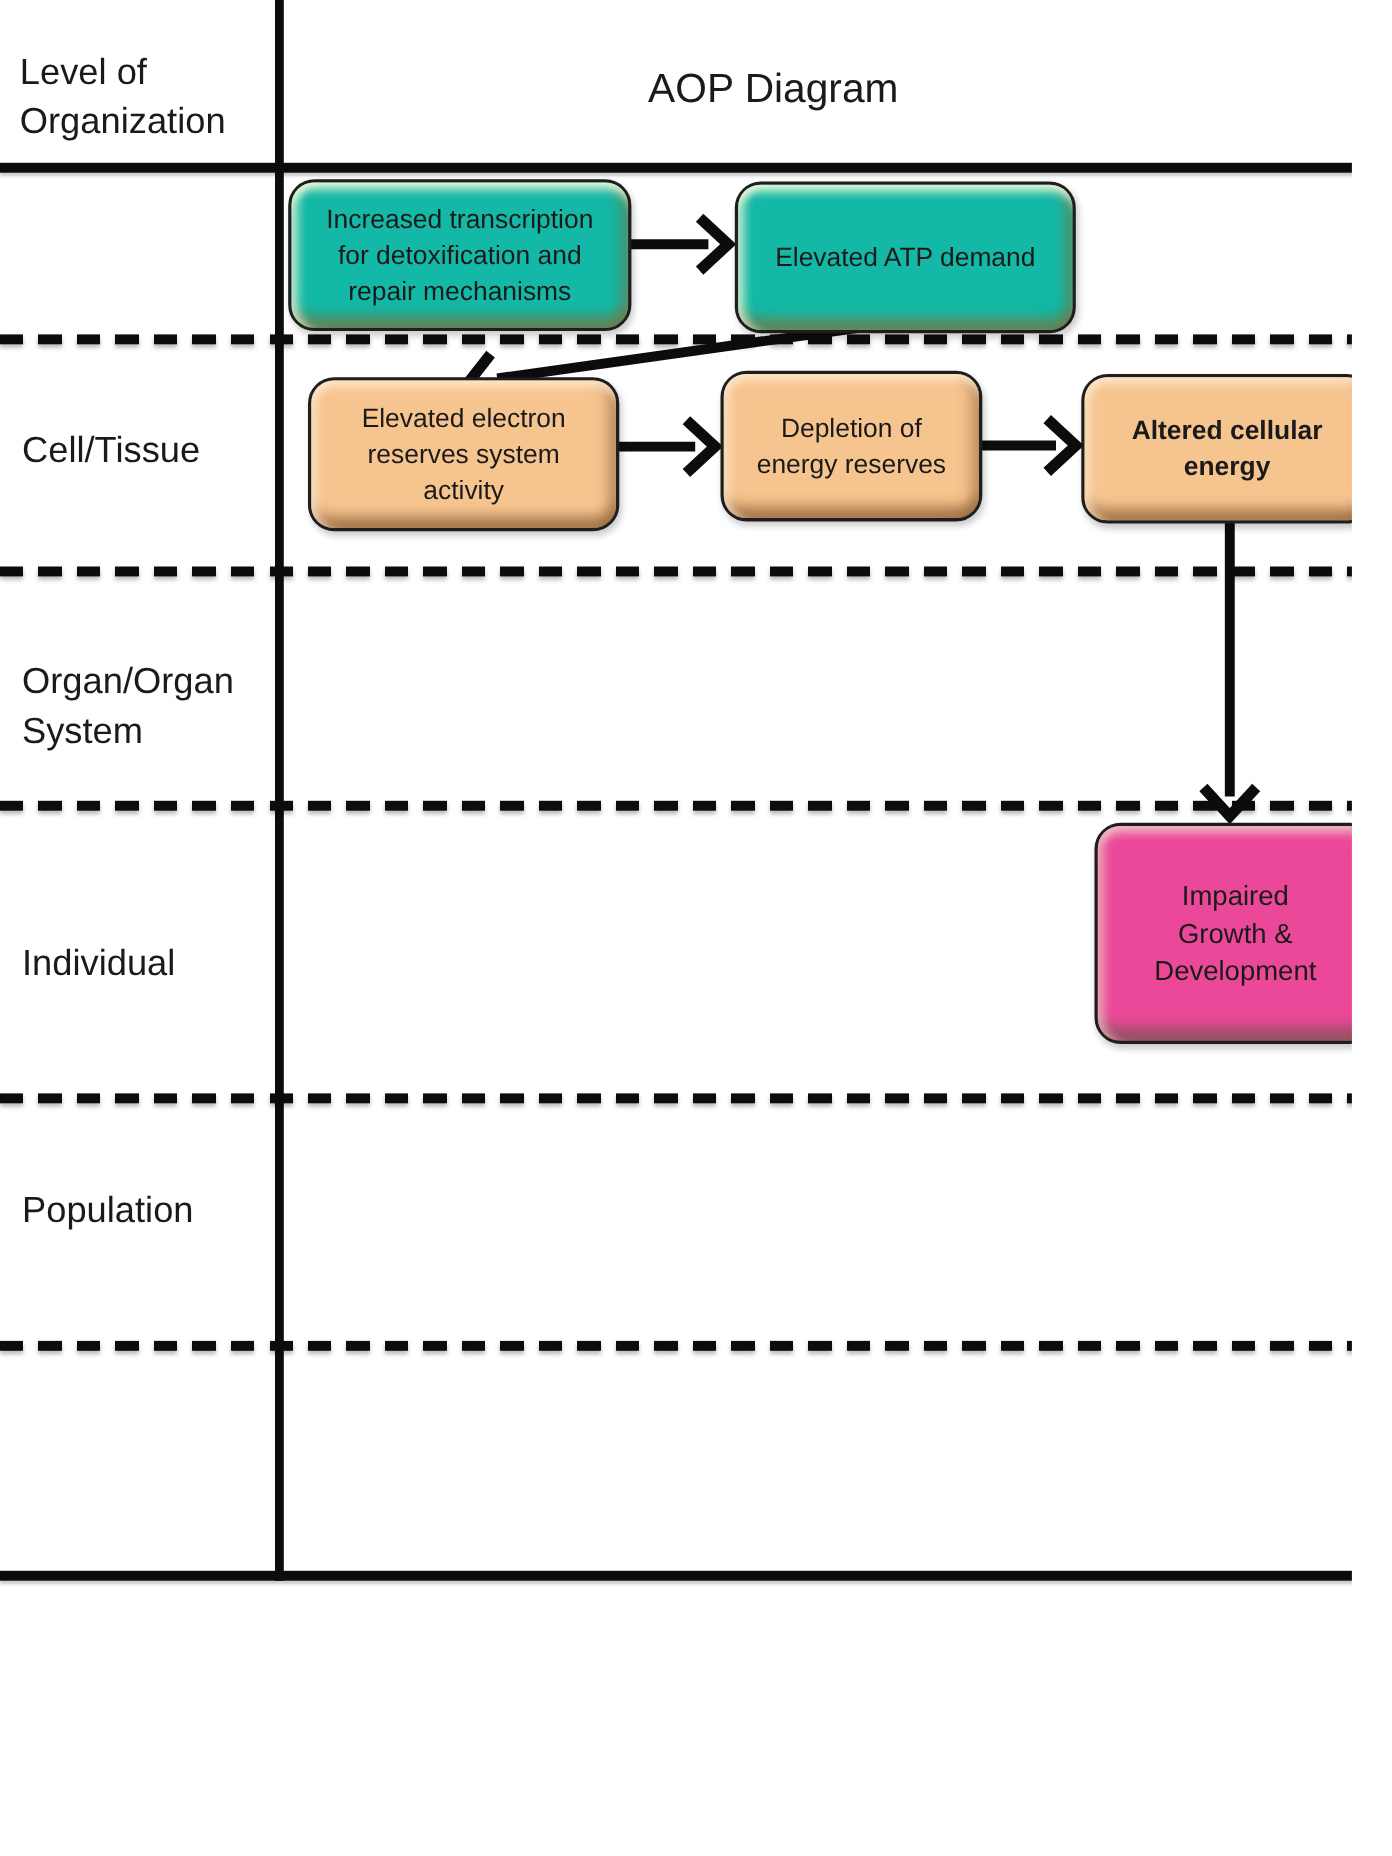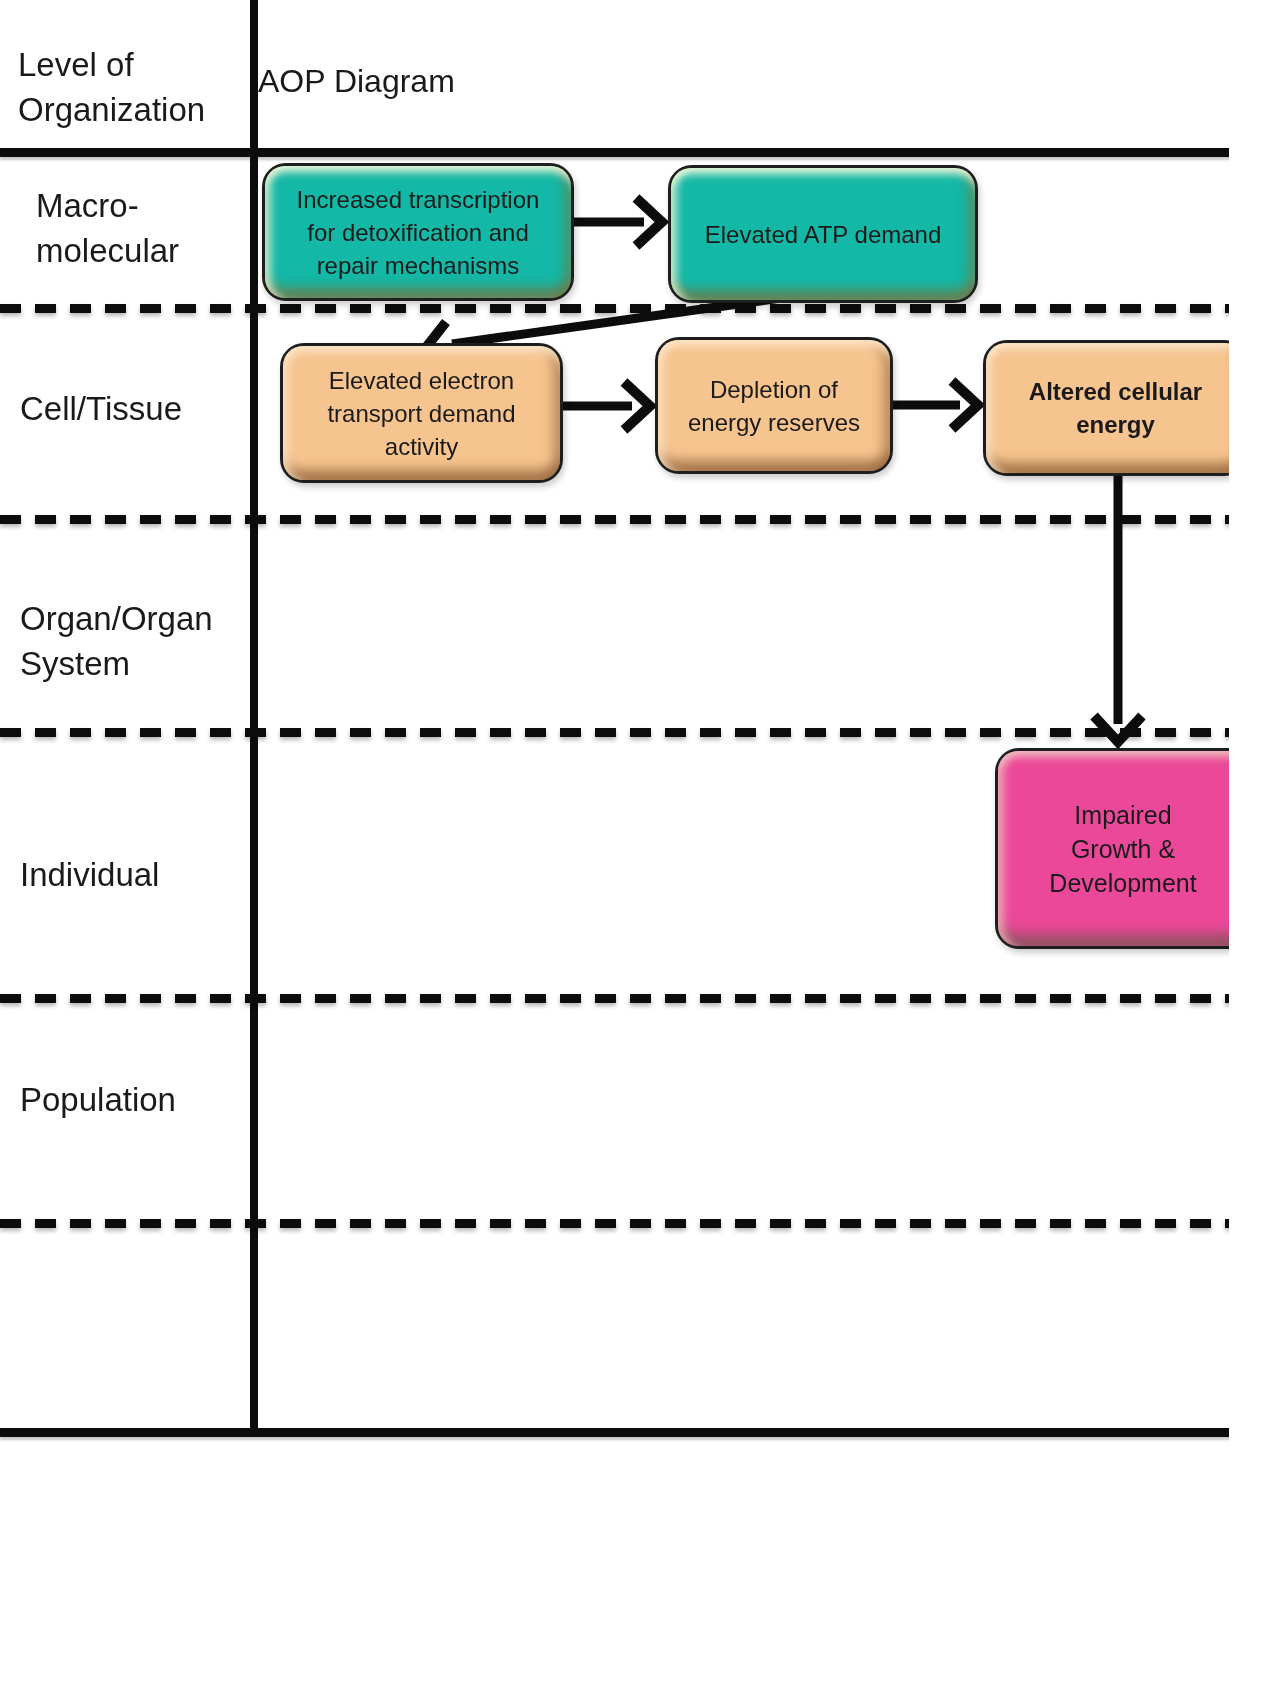--- a/index.html
+++ b/index.html
@@ -27,21 +27,21 @@
     background:repeating-linear-gradient(90deg,#0c0c0c 0 21px,transparent 21px 35px);
     filter:drop-shadow(0 3px 2px rgba(0,0,0,.28));
   }
   
   .corner-label{
     position:absolute;left:18px;top:42px;
     font-size:33px;line-height:45px;white-space:pre-line;
   }
   .diagram-title{
     position:absolute;left:258px;top:56px;width:890px;
-    text-align:left;font-size:32px;line-height:50px;
+    text-align:center;font-size:37px;line-height:50px;
   }
   .row-label{
     position:absolute;left:20px;width:225px;
     font-size:33px;line-height:45px;white-space:pre-line;
   }
   .row-label.macro{left:36px;top:183px;}
   .row-label.cell{top:386px;}
   .row-label.organ{top:596px;}
   .row-label.individual{top:852px;}
   .row-label.population{top:1077px;}
@@ -103,22 +103,20 @@
 
   <div class="hline top"></div>
   <div class="vline"></div>
   <div class="dashline" style="top:304px"></div>
   <div class="dashline" style="top:515px"></div>
   <div class="dashline" style="top:728px"></div>
   <div class="dashline" style="top:994px"></div>
   <div class="dashline" style="top:1219px"></div>
   <div class="hline bottom"></div>
 
-  <div class="row-label macro">Macro-
-molecular</div>
   <div class="row-label cell">Cell/Tissue</div>
   <div class="row-label organ">Organ/Organ
 System</div>
   <div class="row-label individual">Individual</div>
   <div class="row-label population">Population</div>
 
   <svg class="arrow-layer" width="1265" height="1687" viewBox="0 0 1265 1687">
 
     <g stroke="#0c0c0c" fill="none" stroke-linejoin="miter">
       <path d="M568 222 L644 222" stroke-width="9"></path>
@@ -154,21 +152,21 @@
   </div>
 
   <div class="node node-green node-atp">
     <span class="bevel"></span>
     <span class="label-inner">Elevated ATP demand</span>
   </div>
 
   <div class="node node-orange node-ets">
     <span class="bevel"></span>
     <span class="label-inner">Elevated electron
-transport demand
+reserves system
 activity</span>
   </div>
 
   <div class="node node-orange node-depletion">
     <span class="bevel"></span>
     <span class="label-inner">Depletion of
 energy reserves</span>
   </div>
 
   <div class="node node-orange node-altered">

